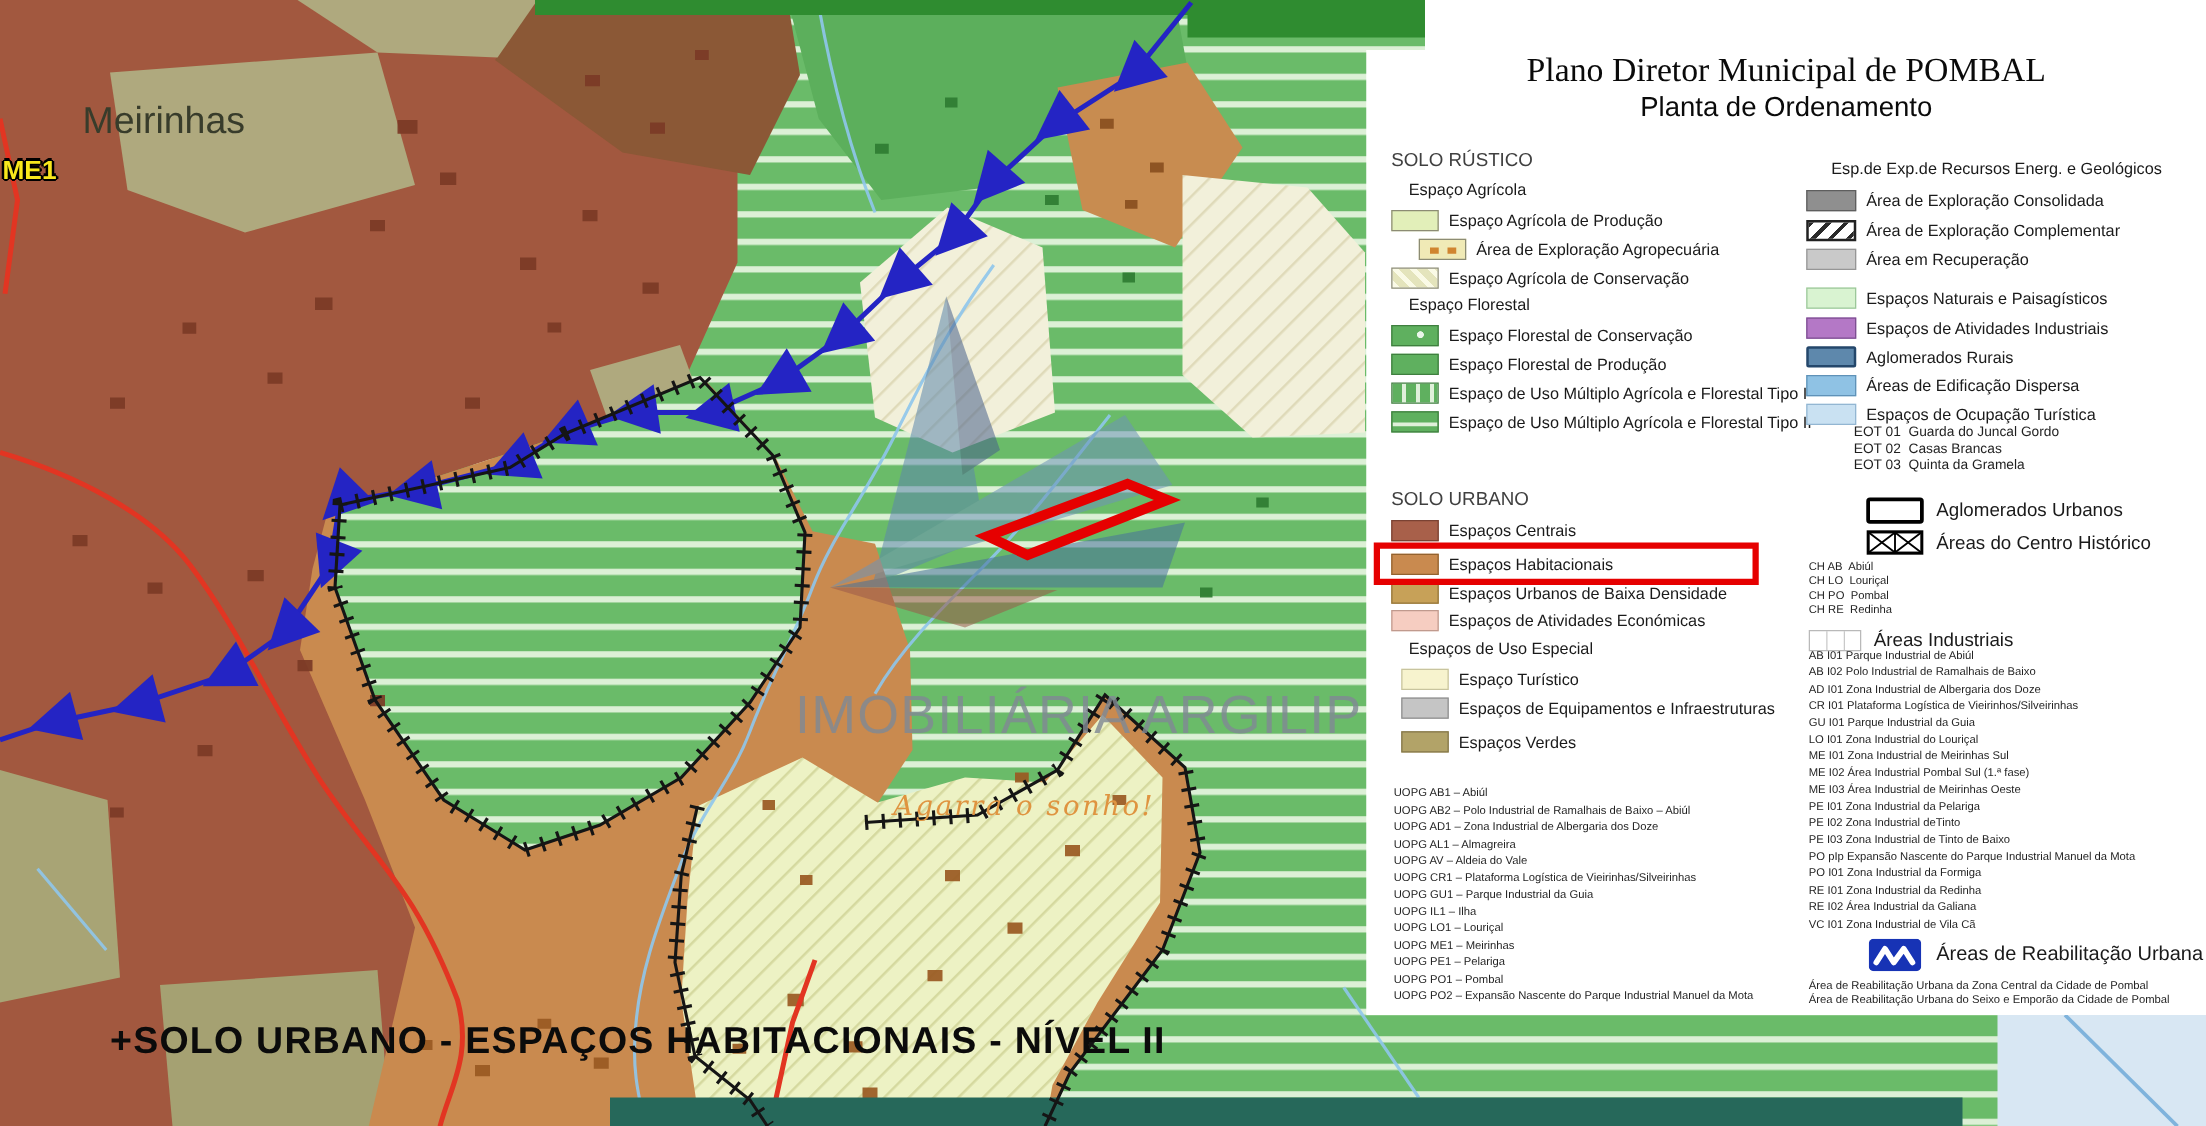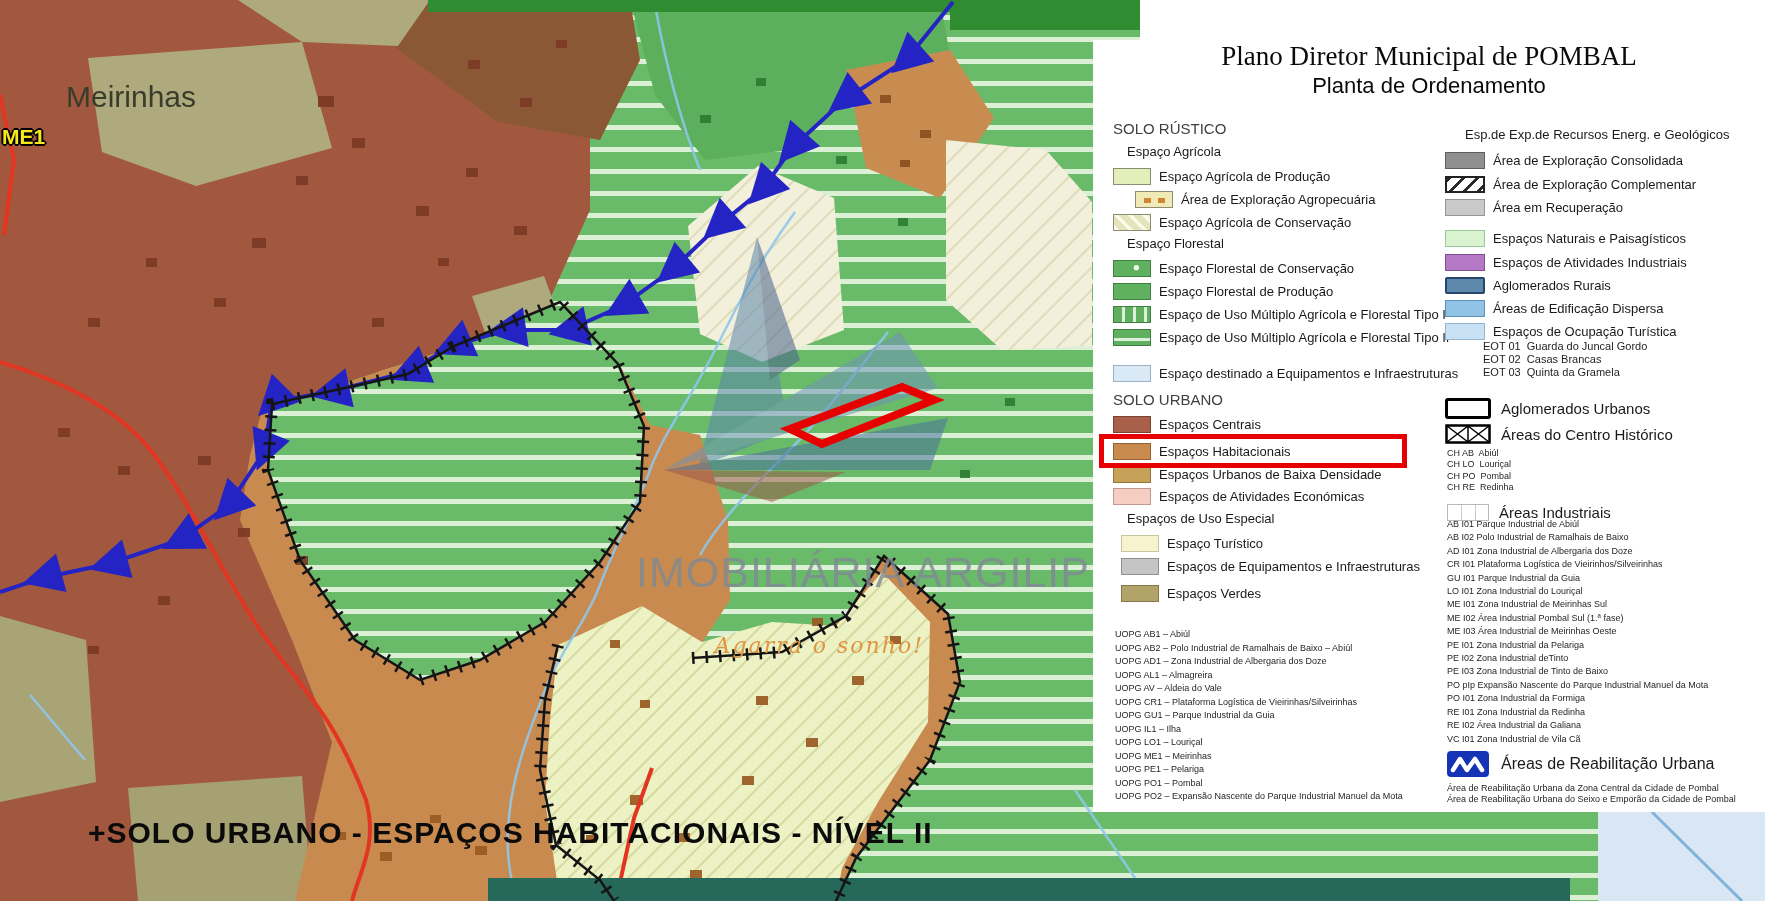--- a/index.html
+++ b/index.html
@@ -21,21 +21,21 @@
   
   #legend-panel{position:absolute;left:1093px;top:40px;width:672px;height:772px;background:#fff;z-index:5;}
   .ttl{position:absolute;width:100%;text-align:center;color:#0a0a0a;white-space:nowrap;}
   #ttl1{top:1px;font-size:27px;font-family:Liberation Serif, serif;}
   #ttl2{top:33px;font-size:22px;}
   #ttl3{top:57px;font-size:22px;}
 
   .lhead{position:absolute;font-weight:normal;font-size:15px;color:#404040;white-space:nowrap;}
   .lsub{position:absolute;font-size:13px;color:#1a1a1a;white-space:nowrap;}
   .lrow{position:absolute;display:flex;align-items:center;gap:8px;height:20px;font-size:13px;color:#1a1a1a;white-space:nowrap;}
-  .lrow.big{font-size:15px;height:24px;gap:10px;}
+  .lrow.big{font-size:15px;height:24px;gap:10px;margin-left:48px;}
 
   .sw{width:38px;height:17px;border:1px solid #8c8c74;box-sizing:border-box;flex:none;}
   .sw-agri-prod{background:#E2EFB9;}
   .sw-agropec{background-color:#F0EAB6;background-image:linear-gradient(#D08530,#D08530),linear-gradient(#D08530,#D08530);
               background-size:7px 5px,7px 5px;background-position:8px 6px,22px 6px;background-repeat:no-repeat;}
   .sw-agri-cons{background:repeating-linear-gradient(45deg,#FAFAE6 0 4px,#E4E4BC 4px 10px);}
   .sw-flor-cons{background-color:#5FB05F;background-image:radial-gradient(circle at 62% 45%,#EAF6EA 2.5px,rgba(0,0,0,0) 3px);border-color:#3f7f3f;}
   .sw-flor-prod{background:#5FB05F;border-color:#3f7f3f;}
   .sw-multi1{background:repeating-linear-gradient(90deg,#5FB05F 0 8px,#DFF0DA 8px 11px);border-color:#3f7f3f;}
   .sw-multi2{background-color:#5FB05F;background-image:linear-gradient(#DFF0DA,#DFF0DA);
@@ -253,24 +253,20 @@
       <span>Espaço Florestal de Produção</span>
     </div>
     <div class="lrow" style="left:20px;top:264px">
       <span class="sw sw-multi1"></span>
       <span>Espaço de Uso Múltiplo Agrícola e Florestal Tipo I</span>
     </div>
     <div class="lrow" style="left:20px;top:287px">
       <span class="sw sw-multi2"></span>
       <span>Espaço de Uso Múltiplo Agrícola e Florestal Tipo II</span>
     </div>
-    <div class="lrow" style="left:20px;top:323px">
-      <span class="sw sw-equip-blue"></span>
-      <span>Espaço destinado a Equipamentos e Infraestruturas</span>
-    </div>
 
     <div class="lhead" style="left:20px;top:351px">SOLO URBANO</div>
     <div class="lrow" style="left:20px;top:374px">
       <span class="sw sw-centrais"></span>
       <span>Espaços Centrais</span>
     </div>
     <div class="lrow" style="left:20px;top:401px">
       <span class="sw sw-habit"></span>
       <span>Espaços Habitacionais</span>
     </div>

